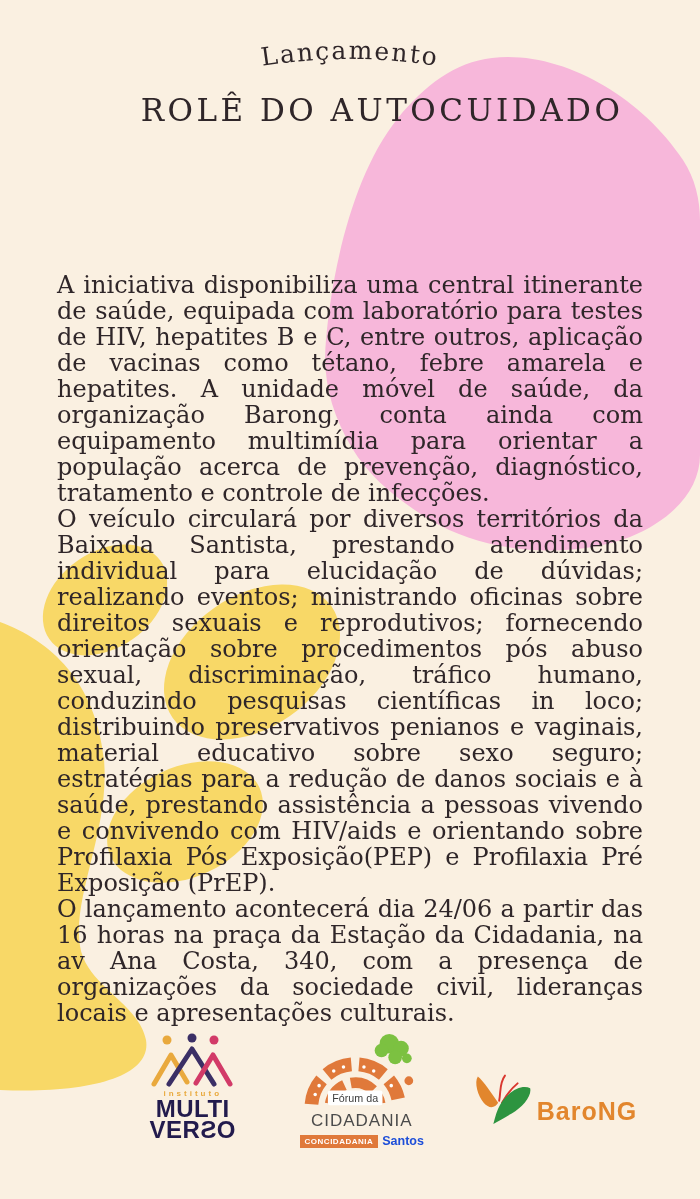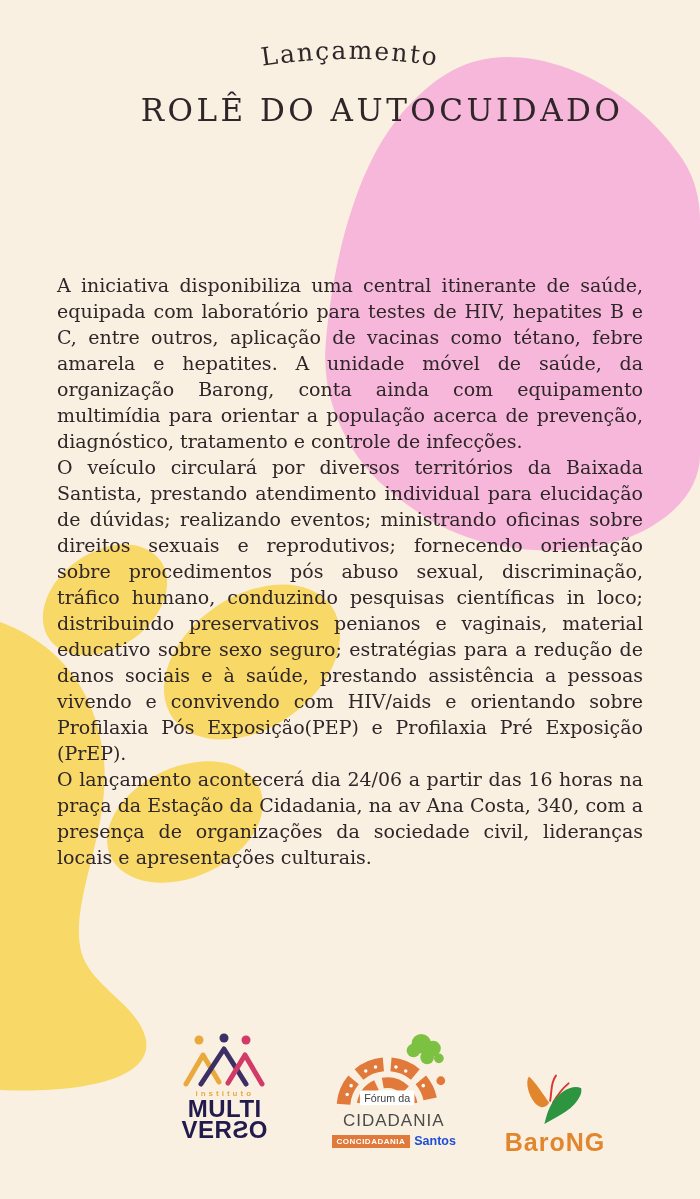--- a/index.html
+++ b/index.html
@@ -27,21 +27,21 @@
   }
 
   .intro{
     position:absolute;top:170px;left:50%;transform:translateX(-50%);
     width:562px;margin:0;text-align:center;
     font-size:19px;font-weight:bold;line-height:27px;color:var(--text);
   }
 
   .body-text{
     position:absolute;top:272px;left:57px;width:586px;
-    font-size:19px;line-height:26px;text-align:justify;color:var(--text);
+    font-size:24px;line-height:26px;text-align:justify;color:var(--text);
   }
   .body-text p{margin:0;}
 
   .footer{
     position:absolute;top:1032px;left:0;width:100%;
     display:flex;justify-content:center;align-items:flex-start;gap:44px;margin-left:36px;
   }
   .logo{display:flex;flex-direction:column;align-items:center;}
   .sans{font-family:"Liberation Sans", sans-serif;}
 
@@ -68,21 +68,21 @@
   .cd-dot{fill:var(--cidadania_orange);}
   .cd-label-box{fill:#ffffff;}
   .cd-label{font-family:"Liberation Sans", sans-serif;font-size:11px;fill:#3d3d3d;}
   .cd-big{font-size:17px;letter-spacing:1px;color:var(--cidadania_gray);margin-top:1px;}
   .cd-row{display:flex;align-items:flex-end;justify-content:center;gap:4px;margin-top:3px;}
   .cd-badge{background:var(--cidadania_orange);color:#ffffff;font-size:8px;
     font-weight:bold;letter-spacing:0.5px;padding:2px 5px;}
   .cd-santos{font-size:12.5px;font-weight:bold;color:#1d4ed8;}
 
   
-  .br{flex-direction:column;align-items:center;margin-top:32px;gap:2px;}
+  .br{flex-direction:row;align-items:flex-end;margin-top:32px;gap:2px;}
   .br-orange{fill:var(--barong_orange);}
   .br-green{fill:var(--barong_green);}
   .br-ant{fill:none;stroke:var(--barong_red);stroke-width:2px;stroke-linecap:round;}
   .br-word{font-size:25px;font-weight:bold;color:var(--barong_orange);letter-spacing:1px;}
 </style>
 </head>
 <body>
 
 <div class="page">
 

